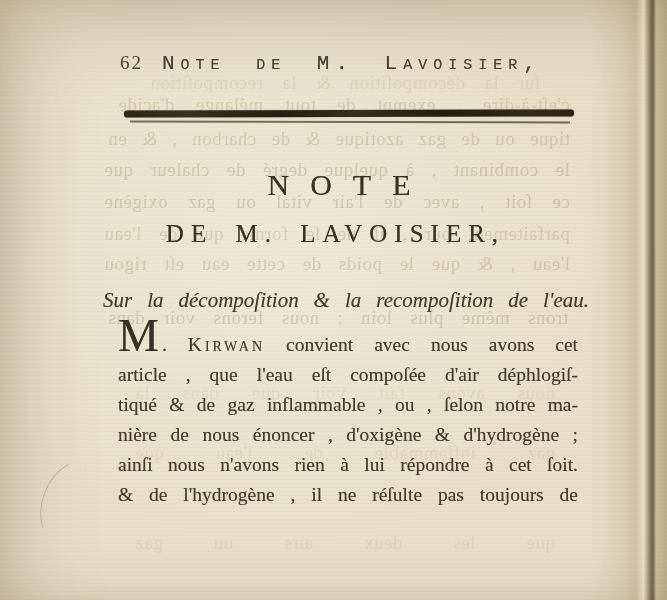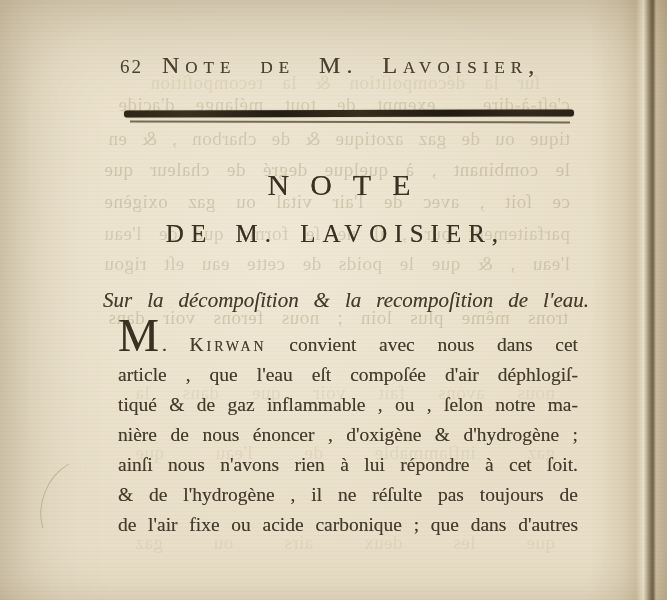--- a/index.html
+++ b/index.html
@@ -42,22 +42,23 @@
   .running-head {
     position: absolute; left: 120px; top: 52px; width: 460px;
     display: flex; align-items: baseline;
     color: #4a4030;
   }
   .page-number {
     font-size: 19px; margin-right: 19px; letter-spacing: 2px;
   }
   .running-title {
     font-variant: small-caps;
-    font-size: 24px; letter-spacing: 6px; word-spacing: 12px;
+    font-size: 21px; letter-spacing: 6px; word-spacing: 12px;
     text-shadow: 0 0 .5px rgba(74,64,48,.55);
+    font-family: Liberation Mono, monospace;
   }
 
   
   .head-rule { position: absolute; left: 124px; top: 110px; width: 450px; }
   .rule-thick {
     height: 7px; border-radius: 3px;
     transform: rotate(-.15deg);
     background: linear-gradient(90deg,
       #2e2517, #3a3020 14%, #241d12 34%, #382e1d 52%,
       #221b10 72%, #342a1b 90%, #2a2215);
@@ -169,26 +170,25 @@
     <div class="rule-thin"></div>
   </div>
 
   <h1 class="title-note">NOTE</h1>
   <h2 class="title-author">DE M. LAVOISIER,</h2>
   <h3 class="subtitle">Sur la décompoſition &amp; la recompoſition de l'eau.</h3>
 
   <div class="body-text">
     <div class="line"><span class="initial">M</span><span>.</span>
       <span class="sc">Kirwan</span>
-      <span>convient avec nous dans cet</span>
+      <span>convient avec nous avons cet</span>
     </div>
     <div class="line">article , que l'eau eſt compoſée d'air déphlogiſ-</div>
     <div class="line">tiqué &amp; de gaz inflammable , ou , ſelon notre ma-</div>
     <div class="line">nière de nous énoncer , d'oxigène &amp; d'hydrogène ;</div>
     <div class="line">ainſi nous n'avons rien à lui répondre à cet ſoit.</div>
     <div class="line">&amp; de l'hydrogène , il ne réſulte pas toujours de</div>
-    <div class="line">de l'air fixe ou acide carbonique ; que dans d'autres</div>
   </div>
 
   <div class="paper-scratch"></div>
   <div class="page-edge"></div>
 
 </div>
 
 </body></html>

